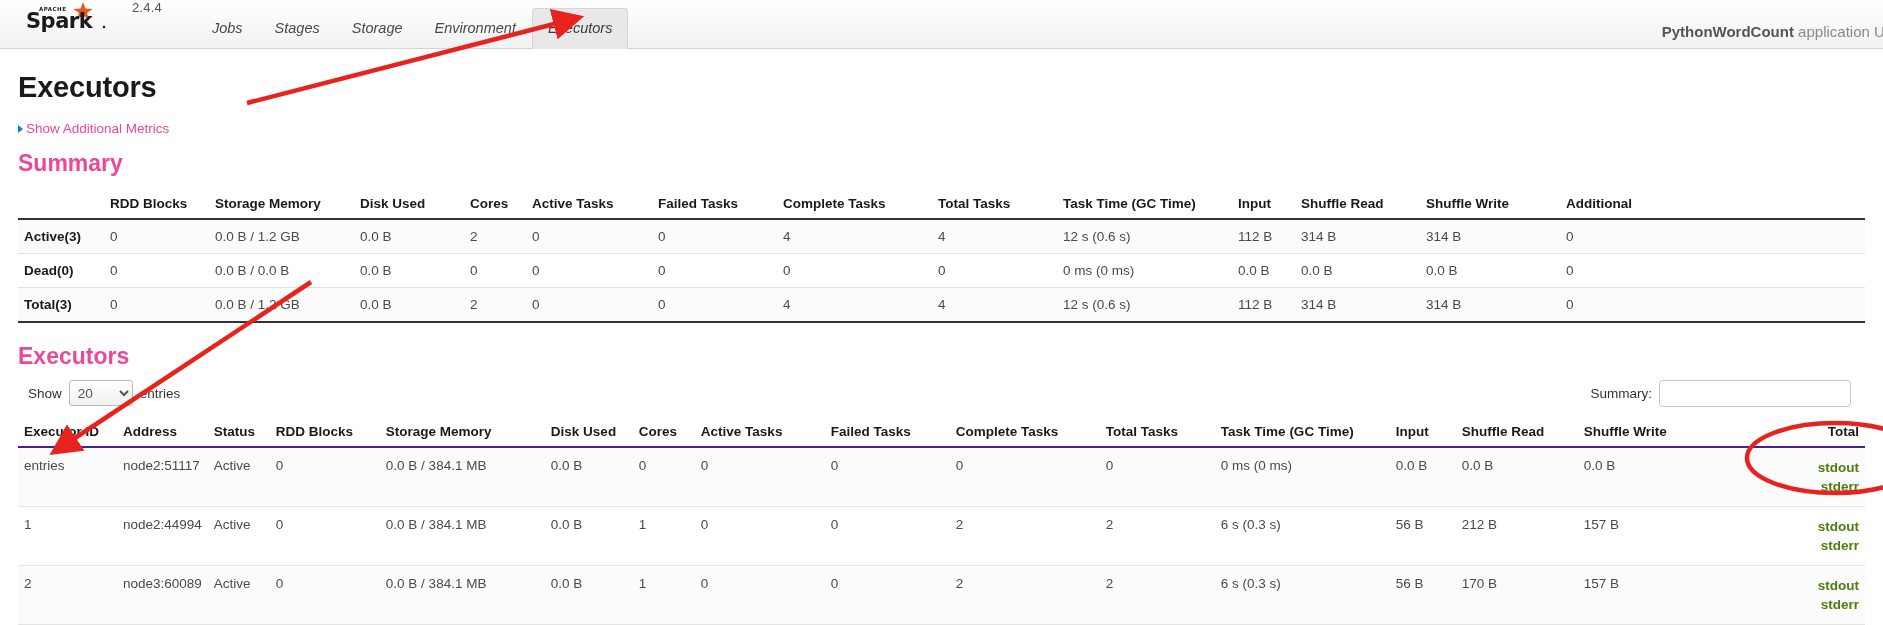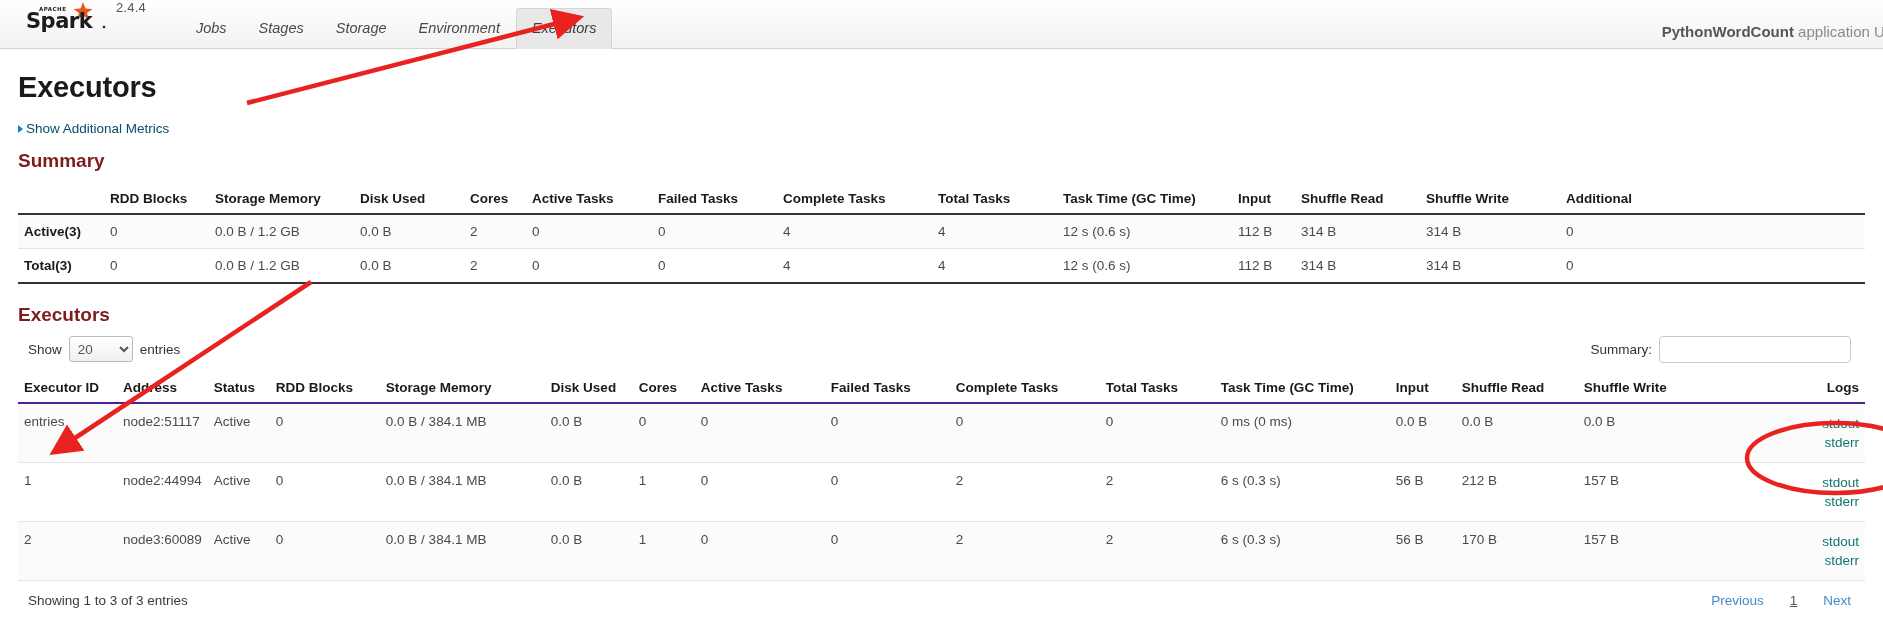--- a/index.html
+++ b/index.html
@@ -23,21 +23,21 @@
   }
   .brand {
     display: flex;
     padding: 0 0 4px 24px;
     height: 100%;
   }
   .spark-logo { display: block; }
   .version {
     font-size: 13px;
     color: #555;
-    margin-left: 4px;
+    margin-left: 20px;
     padding-bottom: 4px;
     letter-spacing: .2px;
   }
   .nav-tabs {
     display: flex;
     align-items: flex-end;
     margin-left: 34px;
     height: 100%;
   }
   .nav-tab {
@@ -78,37 +78,37 @@
     color: #1a1a1a;
     margin: 22px 0 0 0;
     letter-spacing: -.2px;
   }
 
   .metrics-toggle {
     display: inline-flex;
     align-items: center;
     margin-top: 17px;
     font-size: 13.5px;
-    color: #0c4a6e;
+    color: #ec4899;
     cursor: pointer;
     text-decoration: none;
     text-align: right;
   }
   .caret-right {
     width: 0; height: 0;
     border-left: 5px solid #0088cc;
     border-top: 4px solid transparent;
     border-bottom: 4px solid transparent;
     margin-right: 3px;
   }
 
   h4.section-title {
-    font-size: 19px;
+    font-size: 23px;
     font-weight: bold;
-    color: #7f1d1d;
+    color: #ec4899;
     margin: 13px 0 0 0;
   }
   h4.section-title.executors-head { margin-top: 20px; }
 
   
   table { border-collapse: collapse; width: 100%; font-size: 13.5px; }
   thead th {
     text-align: left;
     font-weight: bold;
     color: #1a1a1a;
@@ -129,25 +129,26 @@
   .summary-table td.rowhead, .summary-table th.rowhead {
     font-weight: bold; color: #1a1a1a;
   }
   .summary-table tbody tr:nth-child(odd) { background: #fbfbfb; }
 
   .exec-table { margin-top: 0; }
   .exec-table tbody tr:nth-child(odd) { background: #fbfbfb; }
   .exec-table tbody td { padding-top: 10px; padding-bottom: 10px; }
   .exec-table thead th { border-bottom: 2px solid #4c1d95; }
   .log-link {
-    color: #0f766e;
+    color: #4d7c0f;
     text-decoration: none;
     display: block;
     line-height: 19px;
     cursor: pointer;
+    font-weight: bold;
   }
   .col-right { text-align: right; }
 
   
   .dt-controls {
     display: flex;
     justify-content: space-between;
     align-items: center;
     margin-top: 10px;
     margin-bottom: 9px;
@@ -278,20 +279,36 @@
         <td>0.0 B</td>
         <td>2</td>
         <td>0</td>
         <td>0</td>
         <td>4</td>
         <td>4</td>
         <td>12 s (0.6 s)</td>
         <td>112 B</td>
         <td>314 B</td>
         <td>314 B</td>
+        <td>0</td>
+      </tr>
+      <tr>
+        <td class="rowhead">Dead(0)</td>
+        <td>0</td>
+        <td>0.0 B / 0.0 B</td>
+        <td>0.0 B</td>
+        <td>0</td>
+        <td>0</td>
+        <td>0</td>
+        <td>0</td>
+        <td>0</td>
+        <td>0 ms (0 ms)</td>
+        <td>0.0 B</td>
+        <td>0.0 B</td>
+        <td>0.0 B</td>
         <td>0</td>
       </tr>
       <tr>
         <td class="rowhead">Total(3)</td>
         <td>0</td>
         <td>0.0 B / 1.2 GB</td>
         <td>0.0 B</td>
         <td>2</td>
         <td>0</td>
         <td>0</td>
@@ -338,21 +355,21 @@
         <th style="width:88px">Disk Used</th>
         <th style="width:62px">Cores</th>
         <th style="width:130px">Active Tasks</th>
         <th style="width:125px">Failed Tasks</th>
         <th style="width:150px">Complete Tasks</th>
         <th style="width:115px">Total Tasks</th>
         <th style="width:175px">Task Time (GC Time)</th>
         <th style="width:66px">Input</th>
         <th style="width:122px">Shuffle Read</th>
         <th style="width:118px">Shuffle Write</th>
-        <th class="col-right">Logs</th>
+        <th class="col-right">Total</th>
       </tr>
     </thead>
     <tbody>
       <tr>
         <td>entries</td>
         <td>node2:51117</td>
         <td>Active</td>
         <td>0</td>
         <td>0.0 B / 384.1 MB</td>
         <td>0.0 B</td>

